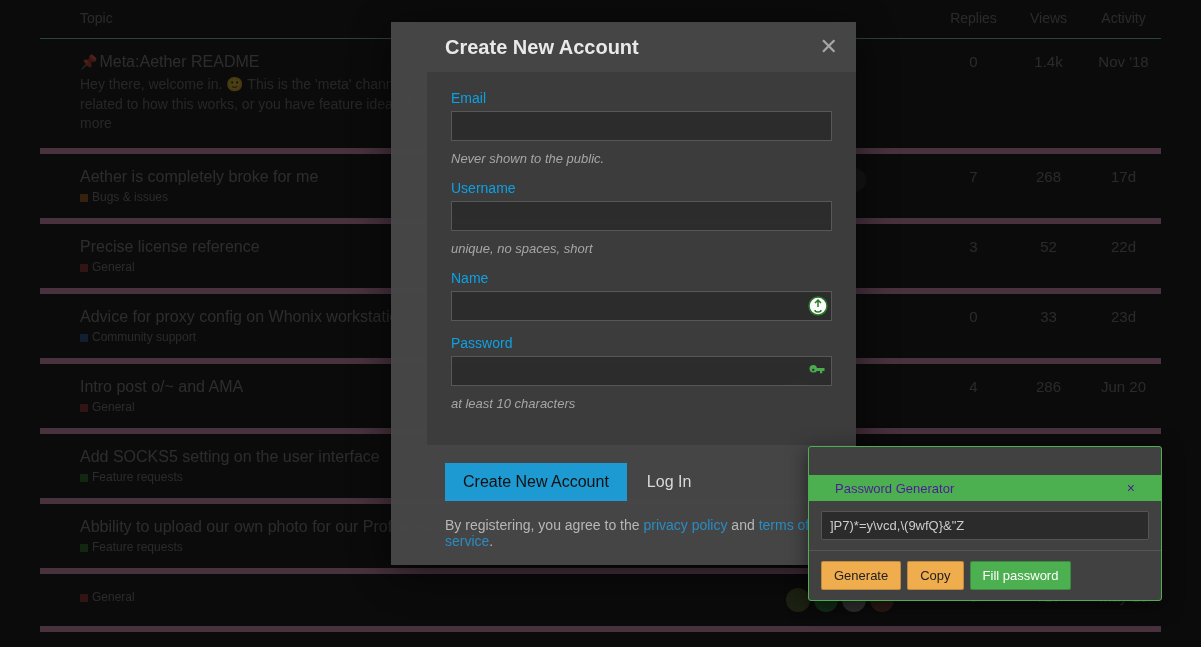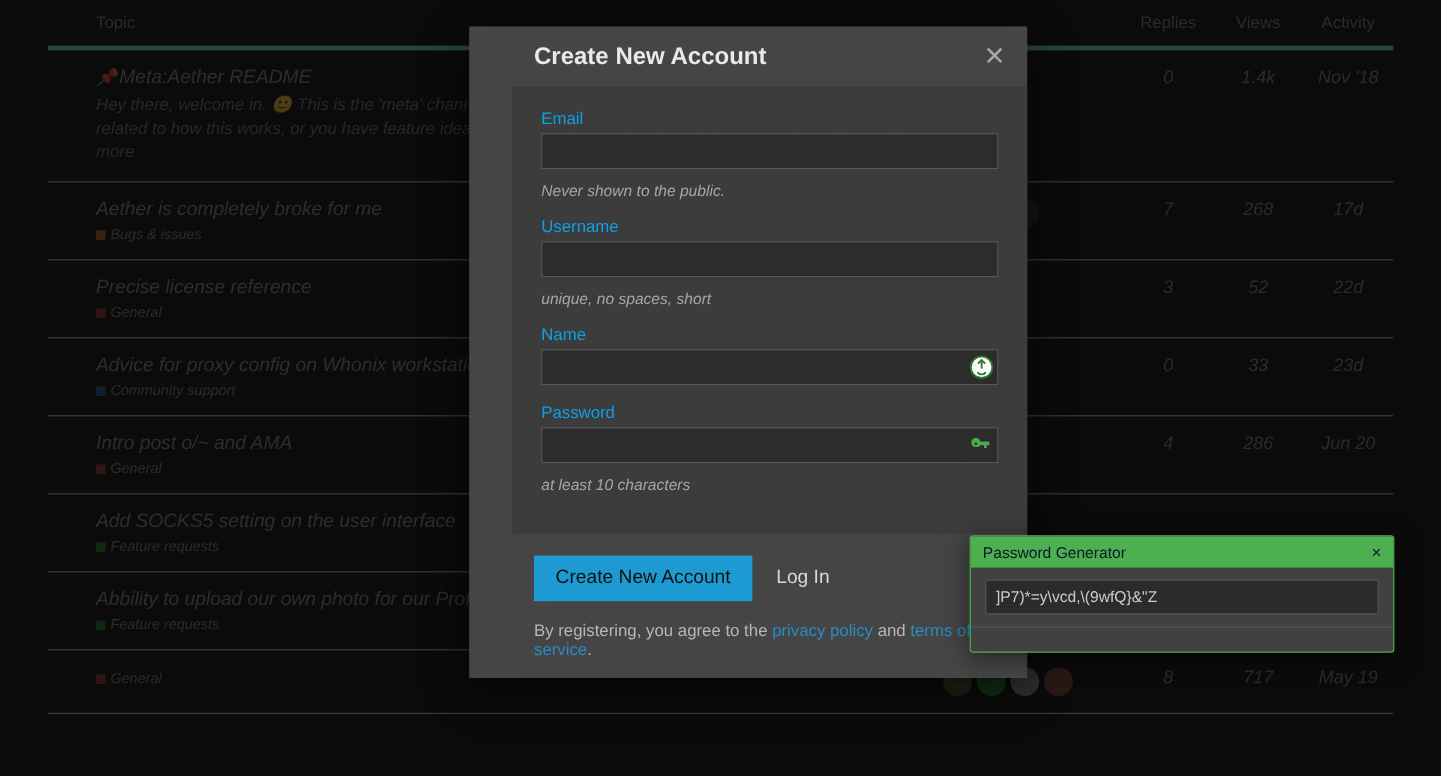--- a/index.html
+++ b/index.html
@@ -7,25 +7,25 @@
   font-family: Arial, Helvetica, sans-serif;
   background: #111;
   color: #919191;
   width: 1201px;
   height: 647px;
   overflow: hidden;
   position: relative;
   font-size: 14px;
 }
 .topic-list { position: absolute; top: 0; left: 0; right: 0; padding: 0 40px; }
-.list-header { display: flex; padding: 10px 0 12px; border-bottom: 4px solid #86efac; color: #888; font-size: 14px; }
+.list-header { display: flex; padding: 10px 0 12px; border-bottom: 1px solid #86efac; color: #888; font-size: 14px; }
 .col-topic { flex: 1; padding-left: 40px; }
 .col-replies, .col-views, .col-activity { width: 75px; text-align: center; }
 .col-users { width: 150px; }
-.topic-row { display: flex; align-items: flex-start; padding: 14px 0; border-bottom: 1px solid #f9a8d4; font-style: italic; }
+.topic-row { display: flex; align-items: flex-start; padding: 14px 0; border-bottom: 6px solid #f9a8d4; }
 .topic-main { flex: 1; padding-left: 40px; }
 .topic-title { color: #919191; font-size: 16px; margin-bottom: 4px; }
 .topic-excerpt { color: #7a7a7a; font-size: 14px; line-height: 1.4; }
 .topic-cat { font-size: 12px; color: #888; margin-top: 2px; }
 .cat-bullet { display: inline-block; width: 8px; height: 8px; margin-right: 4px; vertical-align: middle; }
 .bullet-orange { background: #b7621e; }
 .bullet-red { background: #a83232; }
 .bullet-green { background: #2d7d2d; }
 .bullet-blue { background: #2d5d9d; }
 .avatars { width: 150px; display: flex; gap: 4px; align-items: center; }
@@ -81,23 +81,23 @@
   position: absolute;
   left: 808px; top: 446px;
   width: 354px;
   background: #414141;
   border: 1px solid #4caf50;
   border-radius: 3px;
   overflow: hidden;
   box-shadow: 0 4px 20px rgba(0,0,0,0.5);
 }
 .pwgen-header {
-  background: #4caf50; color: #0f172a;
+  background: #4caf50; color: #4c1d95;
   display: flex; justify-content: space-between; align-items: center;
-  padding: 5px 10px; font-size: 13px;
+  padding: 5px 26px; font-size: 13px; margin-top: 28px;
 }
 .pwgen-close { cursor: pointer; font-size: 14px; }
 .pwgen-body { padding: 10px 12px; }
 .pwgen-input {
   width: 100%; background: #2b2b2b; border: 1px solid #555;
   color: #ccc; padding: 6px 8px; font-family: inherit; font-size: 13px;
   border-radius: 2px;
 }
 .pwgen-divider { border-top: 1px solid #555; margin: 10px -12px 10px; }
 .pwgen-btns { display: flex; gap: 6px; }
@@ -261,14 +261,19 @@
 </div>
 
 <div class="pwgen">
   <div class="pwgen-header">
     <span>Password Generator</span>
     <span class="pwgen-close">×</span>
   </div>
   <div class="pwgen-body">
     <input class="pwgen-input" value="]P7)*=y\vcd,\(9wfQ}&amp;&quot;Z" style="">
     <div class="pwgen-divider"></div>
+    <div class="pwgen-btns">
+      <button class="pbtn pbtn-warn">Generate</button>
+      <button class="pbtn pbtn-warn">Copy</button>
+      <button class="pbtn pbtn-succ">Fill password</button>
+    </div>
   </div>
 </div>
 
 </body></html>

